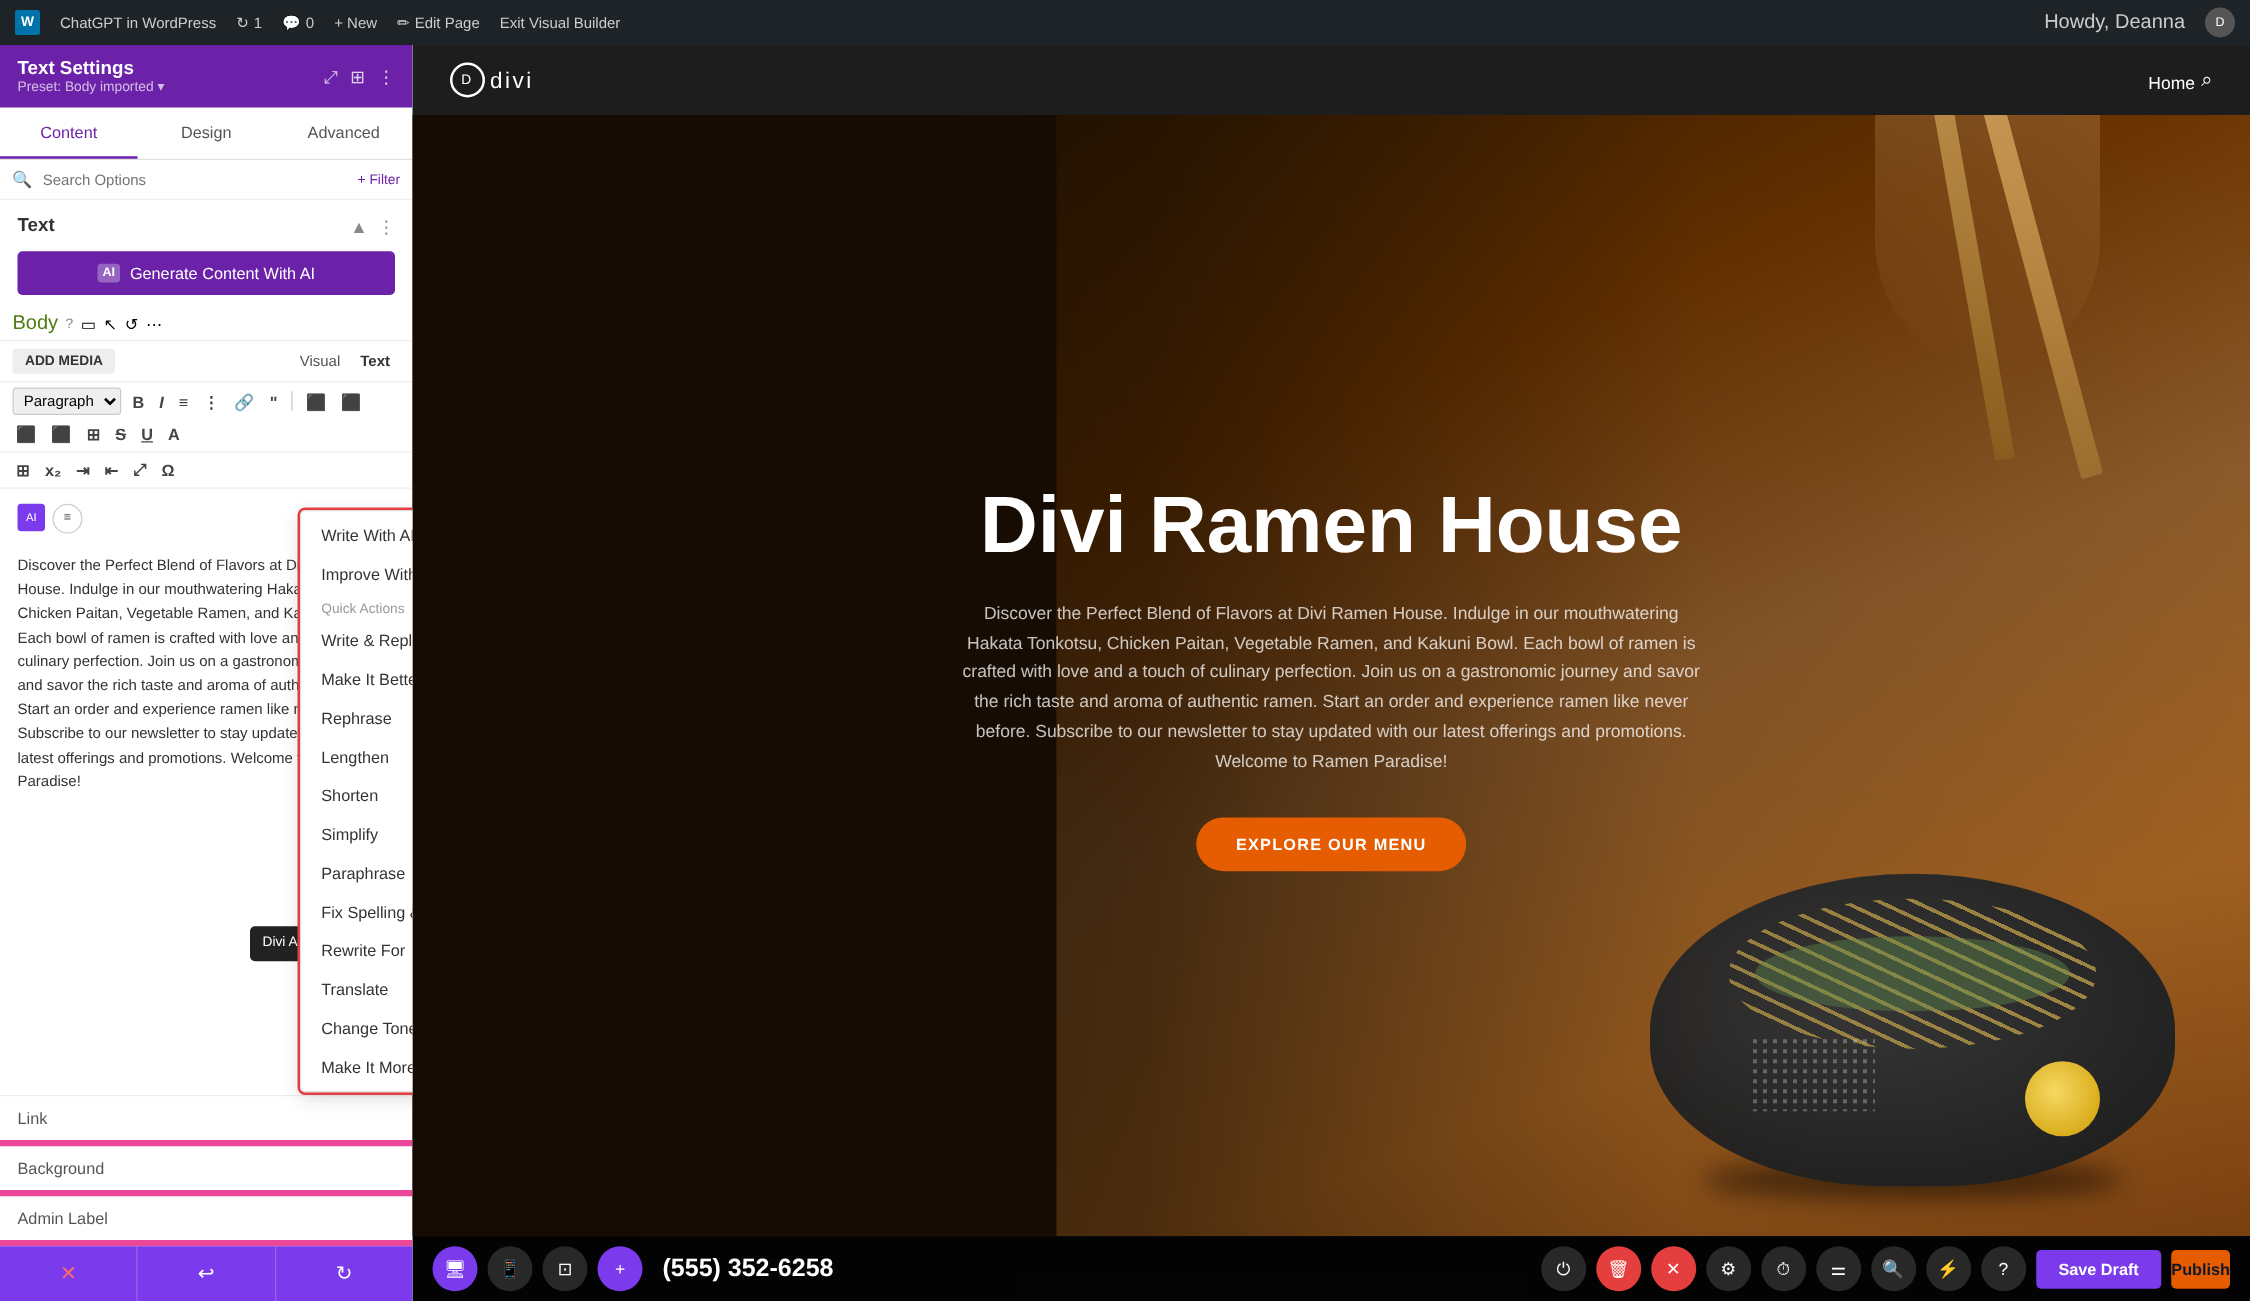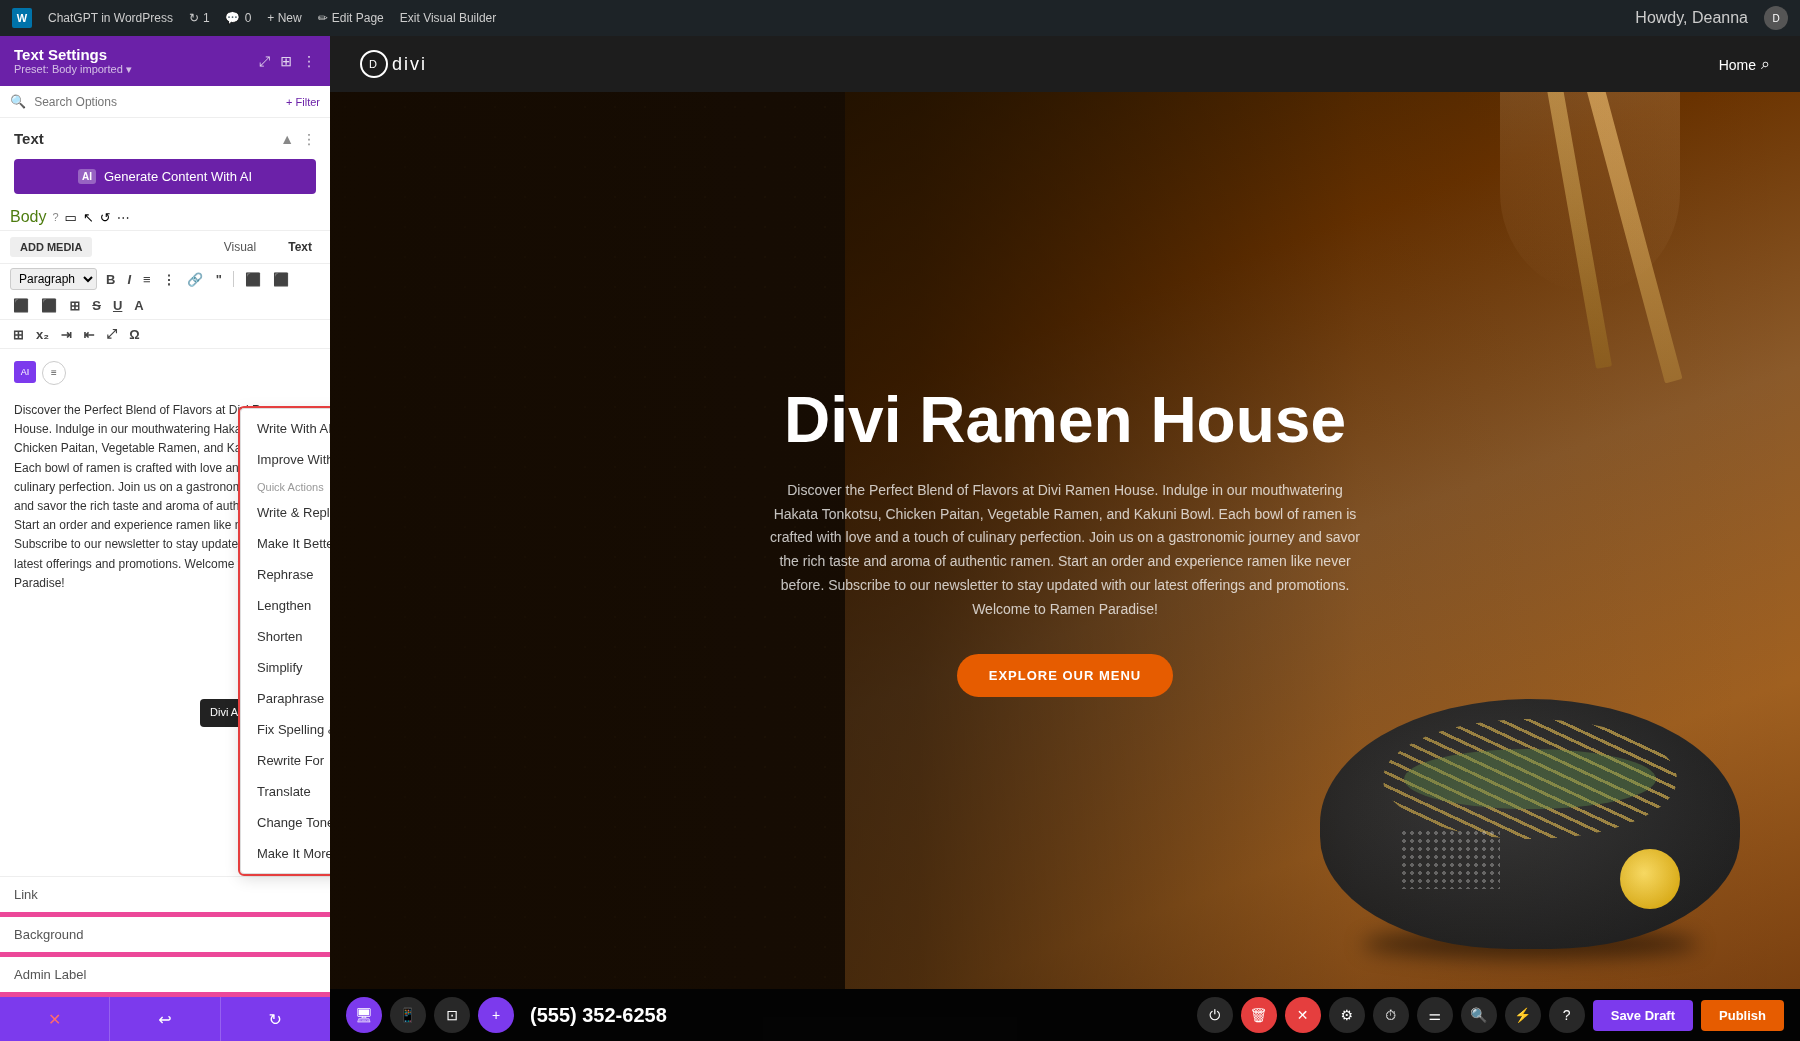--- a/index.html
+++ b/index.html
@@ -475,24 +475,24 @@
       color: #fff;
       border: none;
       border-radius: 4px;
       padding: 8px 18px;
       font-size: 13px;
       font-weight: 600;
       cursor: pointer;
     }
     .publish-btn {
       background: #e65c00;
-      color: #ffffff;
+      color: #0f172a;
       border: none;
       border-radius: 4px;
-      padding: 8px 18px;
+      padding: 8px 0;
       font-size: 13px;
       font-weight: 600;
       cursor: pointer;
     }
   </style>
 </head>
 <body>
 
 <div class="wp-admin-bar">
   <div class="admin-bar-item">
@@ -535,20 +535,25 @@
           <span>▾</span>
         </div>
       </div>
       <div class="sidebar-header-icons">
         <span>⤢</span>
         <span>⊞</span>
         <span>⋮</span>
       </div>
     </div>
 
+    <div class="sidebar-tabs">
+      <div class="sidebar-tab active">Content</div>
+      <div class="sidebar-tab">Design</div>
+      <div class="sidebar-tab">Advanced</div>
+    </div>
 
     <div class="sidebar-search">
       <span style="color:#aaa;font-size:13px;">🔍</span>
       <input type="text" placeholder="Search Options" style="">
       <div class="filter-btn">
         <span>+ Filter</span>
       </div>
     </div>
 
     <div class="sidebar-section-header">
@@ -568,21 +573,21 @@
       <span style="font-size:16px;color:#4d7c0f;">Body</span>
       <span style="font-size:11px;color:#888;">?</span>
       <span style="font-size:13px;">▭</span>
       <span style="font-size:13px;">↖</span>
       <span style="font-size:13px;">↺</span>
       <span style="font-size:13px;">⋯</span>
     </div>
 
     <div class="add-media-row">
       <button class="add-media-btn">ADD MEDIA</button>
-      <div style="margin-left:auto;display:flex;gap:16px;text-align:right;">
+      <div style="margin-left:auto;display:flex;gap:0;text-align:right;">
         <div class="view-tab">Visual</div>
         <div class="view-tab active">Text</div>
       </div>
     </div>
 
     <div class="text-toolbar" style="border-bottom:1px solid #eee;">
       <select class="format-select">
         <option>Paragraph</option>
       </select>
       <button class="toolbar-btn" style="font-weight:bold;">B</button>

